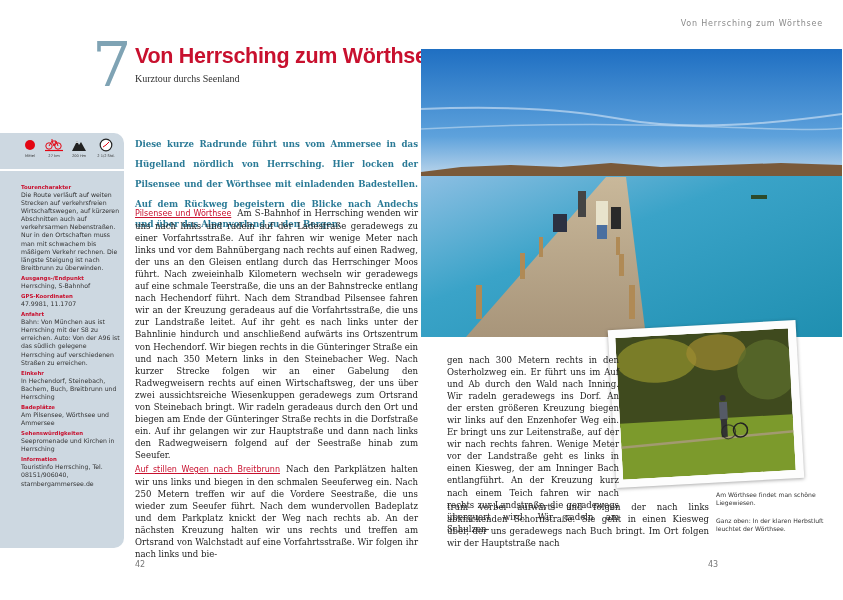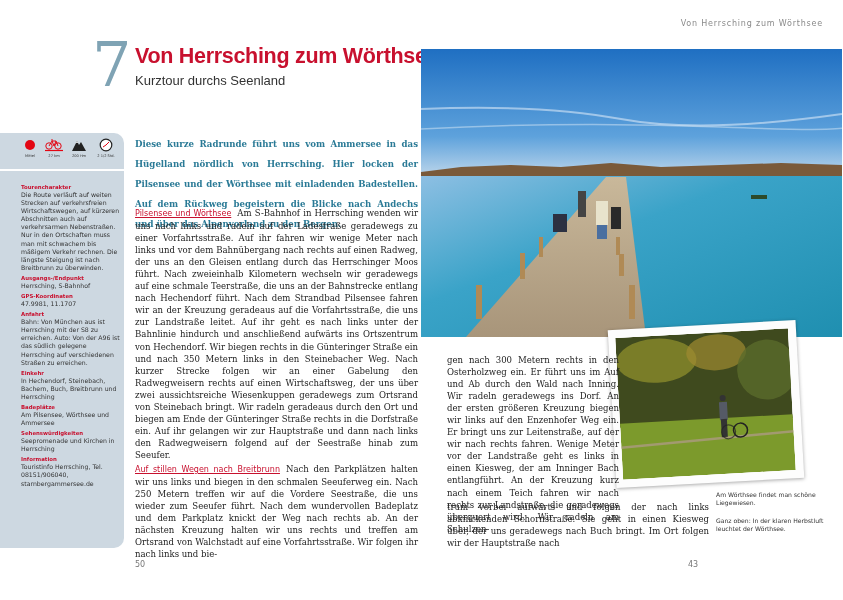--- a/index.html
+++ b/index.html
@@ -5,21 +5,21 @@
   html, body { margin:0; padding:0; }
   body { width:843px; height:600px; background:#ffffff; position:relative; overflow:hidden; font-family:"DejaVu Serif", serif; color:#222; }
   .abs { position:absolute; }
 
   
   .running-head { right:20px; top:19px; font-family:"DejaVu Sans", sans-serif; font-size:8px; letter-spacing:0.8px; color:#8a8a8a; }
 
   
   .chapter-num { left:92px; top:34px; font-family:"DejaVu Serif", serif; font-size:62px; line-height:62px; color:#7fa3b4; font-weight:normal; }
   .title { left:135px; top:44px; font-family:"Liberation Sans", sans-serif; font-weight:bold; font-size:21.5px; color:#c8102e; letter-spacing:-0.3px; white-space:nowrap; }
-  .subtitle { left:135px; top:73px; font-family:Liberation Sans, sans-serif; font-size:13px; color:#333; white-space:nowrap; }
+  .subtitle { left:135px; top:73px; font-family:Liberation Serif, serif; font-size:10px; color:#333; white-space:nowrap; }
 
   
   .sidebar { left:0; top:133px; width:124px; height:415px; background:#cdd8e1; border-radius:0 10px 10px 0; }
   .stats { position:absolute; left:0; top:0; width:124px; height:36px; border-bottom:2px solid #ffffff; }
   .stat { position:absolute; top:5px; width:24px; text-align:center; }
   .stat svg { display:block; margin:0 auto; }
   .stat-label { font-family:"DejaVu Sans", sans-serif; font-size:3.6px; color:#333; margin-top:2px; white-space:nowrap; }
   .info { position:absolute; left:21px; top:51px; width:100px; font-family:"DejaVu Sans", sans-serif; font-size:6.2px; line-height:8.1px; color:#333; }
   .info-head { color:#c8102e; font-weight:bold; font-size:5.4px; line-height:7px; margin-top:3px; }
   .info-head:first-child { margin-top:0; }
@@ -37,21 +37,21 @@
   .photo-main { left:421px; top:49px; width:421px; height:288px; overflow:hidden; }
   .photo-inset { left:612px; top:325px; width:188px; height:158px; background:#fdfdfd; transform:rotate(-3.2deg); box-shadow:0 1px 4px rgba(0,0,0,0.35); }
   .photo-inset-inner { position:absolute; left:7px; top:8px; width:173px; height:142px; overflow:hidden; }
 
   .caption { font-family:"DejaVu Sans", sans-serif; font-size:6.1px; line-height:8.4px; color:#333; width:125px; }
   .cap1 { left:716px; top:491px; }
   .cap2 { left:716px; top:517px; }
 
   .folio { font-family:"DejaVu Sans", sans-serif; font-size:8px; color:#777; top:560px; }
   .folio-l { left:135px; }
-  .folio-r { left:688px;text-align:right; }
+  .folio-r { left:708px;text-align:right; }
 </style>
 </head>
 <body>
 
 <div class="abs running-head">Von Herrsching zum Wörthsee</div>
 
 <div class="abs chapter-num">7</div>
 <div class="abs title">Von Herrsching zum Wörthsee</div>
 <div class="abs subtitle">Kurztour durchs Seenland</div>
 
@@ -175,14 +175,14 @@
     </svg>
   </div>
 </div>
 
 <div class="abs body col2a">gen nach 300 Metern rechts in den Osterholzweg ein. Er führt uns im Auf und Ab durch den Wald nach Inning. Wir radeln geradewegs ins Dorf. An der ersten größeren Kreuzung biegen wir links auf den Enzenhofer Weg ein. Er bringt uns zur Leitenstraße, auf der wir nach rechts fahren. Wenige Meter vor der Landstraße geht es links in einen Kiesweg, der am Inninger Bach entlangführt. An der Kreuzung kurz nach einem Teich fahren wir nach rechts zur Landstraße, die geradewegs überquert wird. Wir radeln am Schulzen-</div>
 <div class="abs body col2b">trum vorbei aufwärts und folgen der nach links abknickenden Schornstraße. Sie geht in einen Kiesweg über, der uns geradewegs nach Buch bringt. Im Ort folgen wir der Hauptstraße nach</div>
 
 <div class="abs caption cap1">Am Wörthsee findet man schöne Liegewiesen.</div>
 <div class="abs caption cap2">Ganz oben: In der klaren Herbstluft leuchtet der Wörthsee.</div>
 
-<div class="abs folio folio-l">50</div>
+<div class="abs folio folio-l">42</div>
 <div class="abs folio folio-r">43</div>
 
 </body></html>

